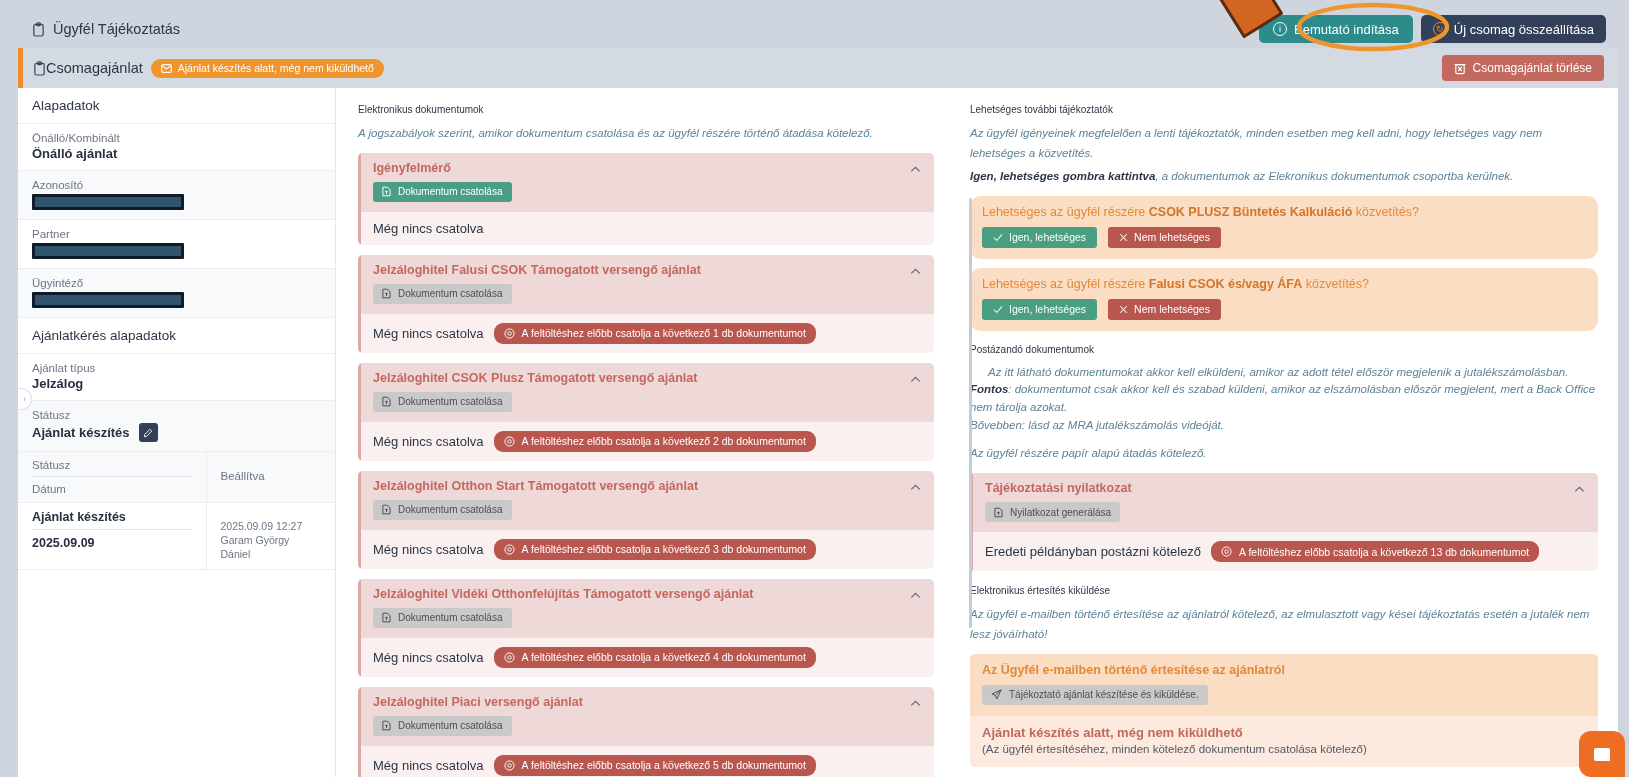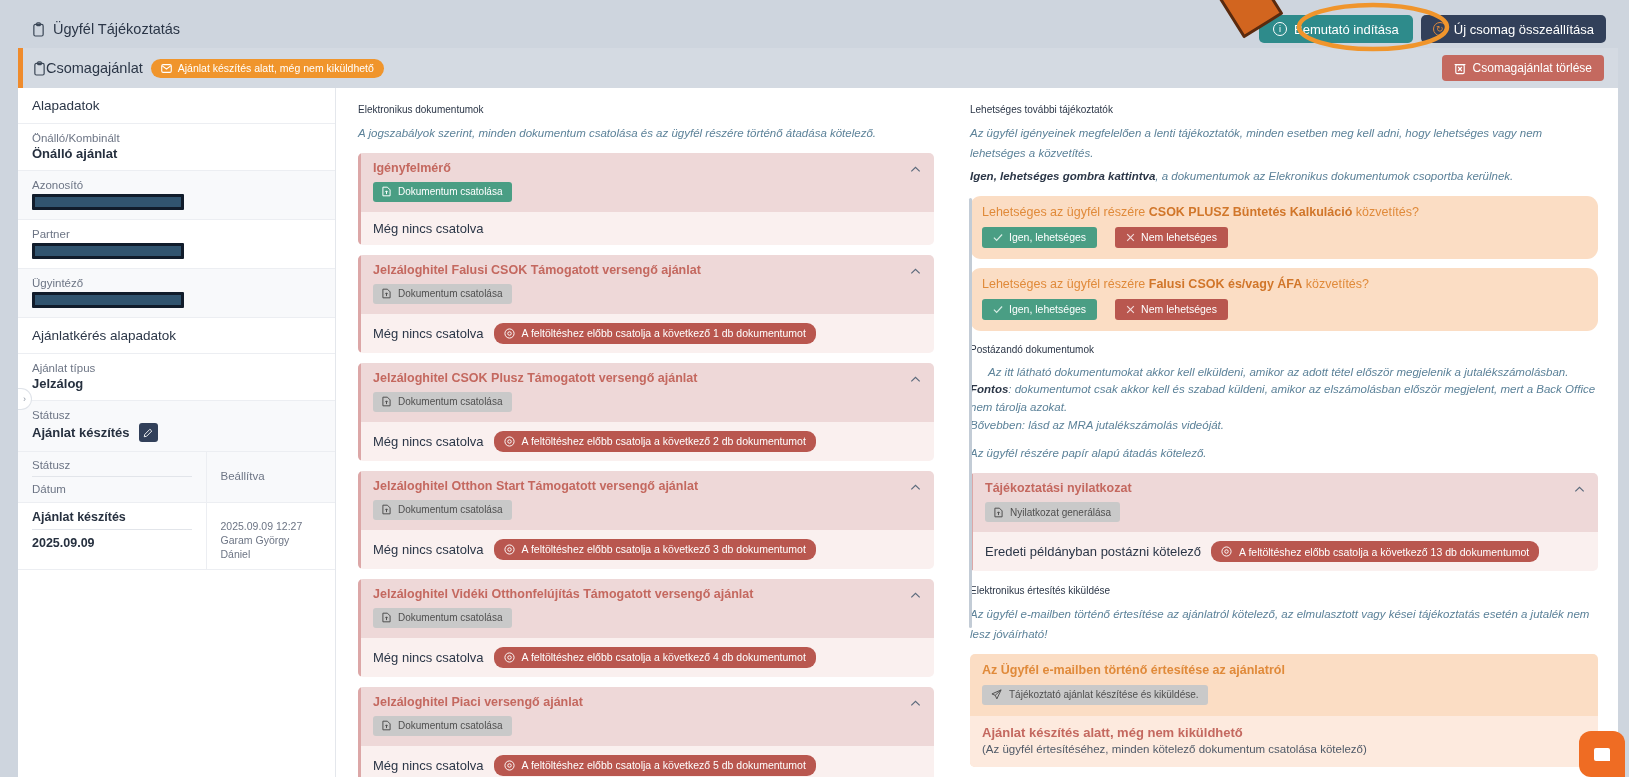--- a/index.html
+++ b/index.html
@@ -139,21 +139,21 @@
     background:#b9574f; color:#fff; border-radius:9px;
     font-size:10.5px; height: 21px; padding: 0 10px;
   }
 
   
   .qcard {
     background:#fbddc4; border-radius:11px; padding: 9px 12px 11px; margin-bottom: 9px;
   }
   .qcard .q-text { font-size: 12.5px; color:#e08a3a; margin-bottom: 8px; }
   .qcard .q-text b { color:#d1762a; }
-  .q-actions { display:flex; gap:18px; }
+  .q-actions { display:flex; gap:11px; }
   .btn-yes { background:#4a9e84; color:#fff; height:21px; padding:0 11px; border-radius:3px; font-size:10.5px;
              display:inline-flex; align-items:center; gap:6px; }
   .btn-no  { background:#b9574f; color:#fff; height:21px; padding:0 11px; border-radius:3px; font-size:10.5px;
              display:inline-flex; align-items:center; gap:6px; }
 
   
   .notify-card { background:#fbddc4; border-radius:5px; overflow:hidden; }
   .notify-top { padding: 9px 12px 11px; }
   .notify-title { color:#e08a3a; font-size:12.5px; font-weight:bold; margin-bottom: 8px; }
   .btn-send {
@@ -325,21 +325,21 @@
               <div class="log-meta" style="padding-top:9px;">2025.09.09 12:27</div>
               <div class="log-meta">Garam György Dániel</div>
             </td>
           </tr>
         </tbody>
           </table>
       </div>
 
       <div class="col-mid">
         <div class="sec-title">Elektronikus dokumentumok</div>
-        <div class="note">A jogszabályok szerint, minden dokumentum csatolása és az ügyfél részére történő átadása kötelező.</div>
+        <div class="note">A jogszabályok szerint, amikor dokumentum csatolása és az ügyfél részére történő átadása kötelező.</div>
 
         <div class="doccard">
           <div class="dc-top">
             <div class="dc-title">Igényfelmérő</div>
             <span class="btn-attach green">
               <span style="display:inline-flex;">
                 <svg width="9" height="11" viewBox="0 0 10 12" fill="none" stroke="#fff" stroke-width="1.1">
                   <path d="M1 1.2 h5 l3 3 v6.6 h-8 z"></path>
                     <path d="M5 5.3 v3.6 M3.6 6.7 L5 5.3 L6.4 6.7"></path>
                 </svg>

